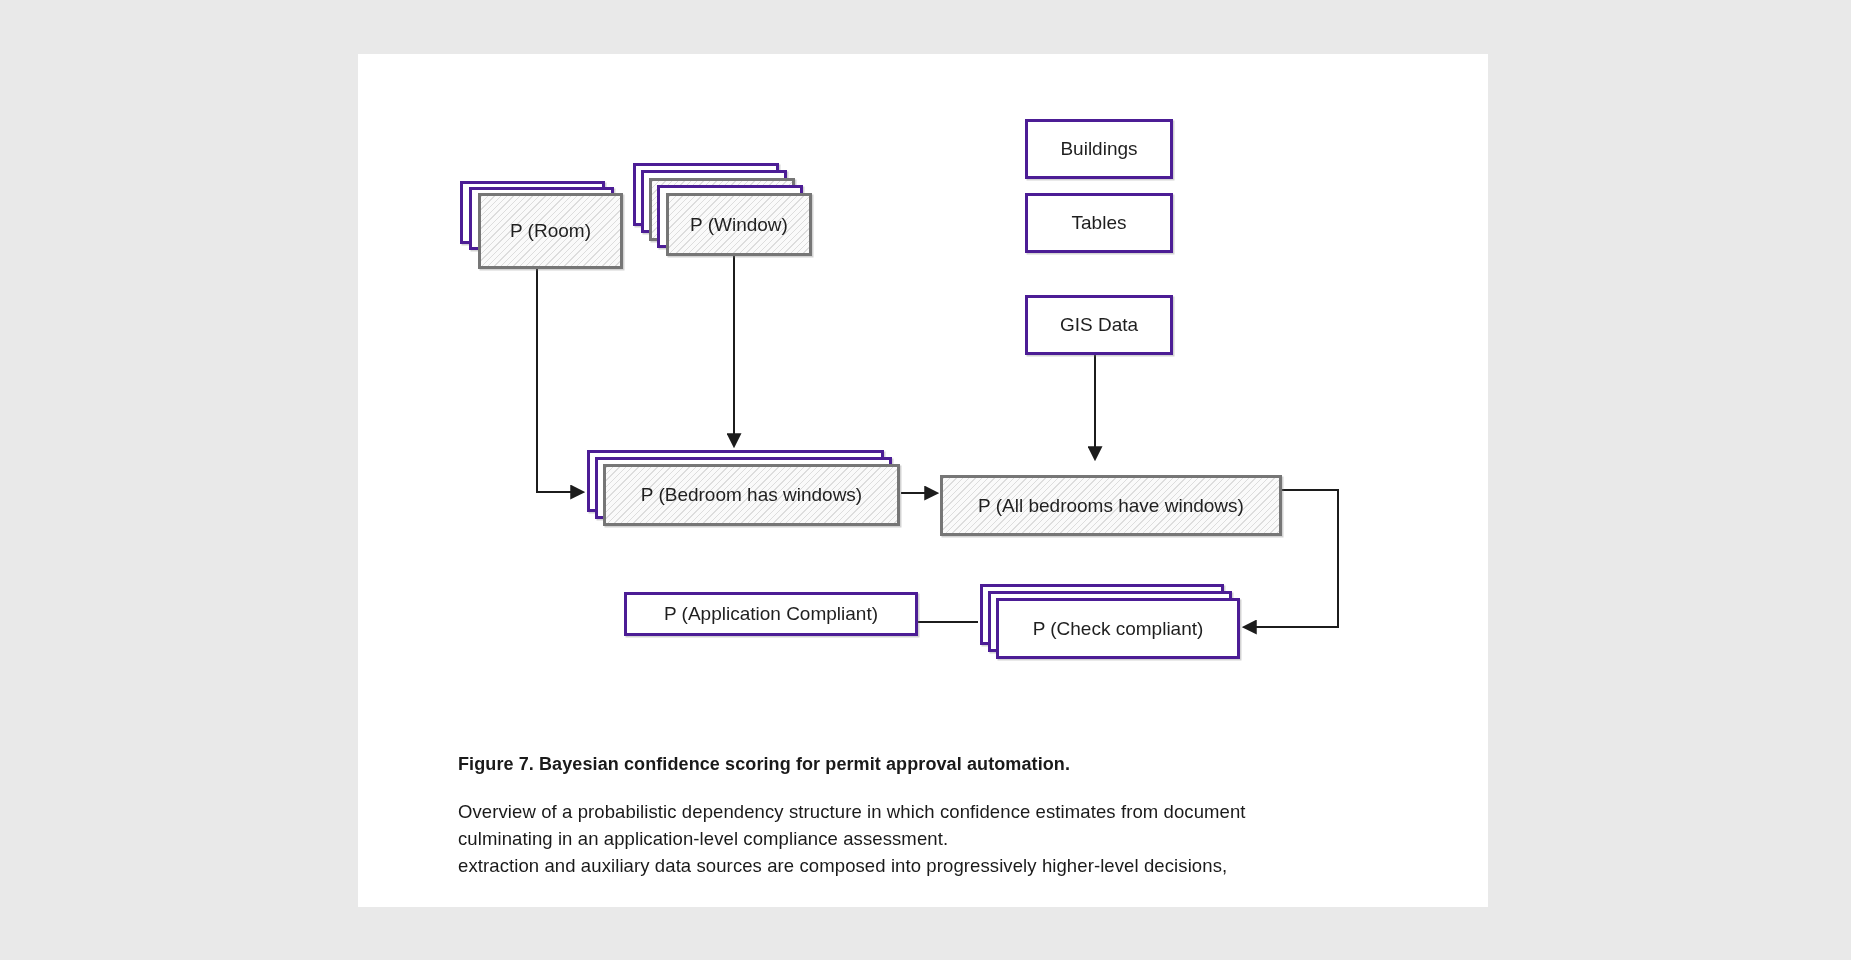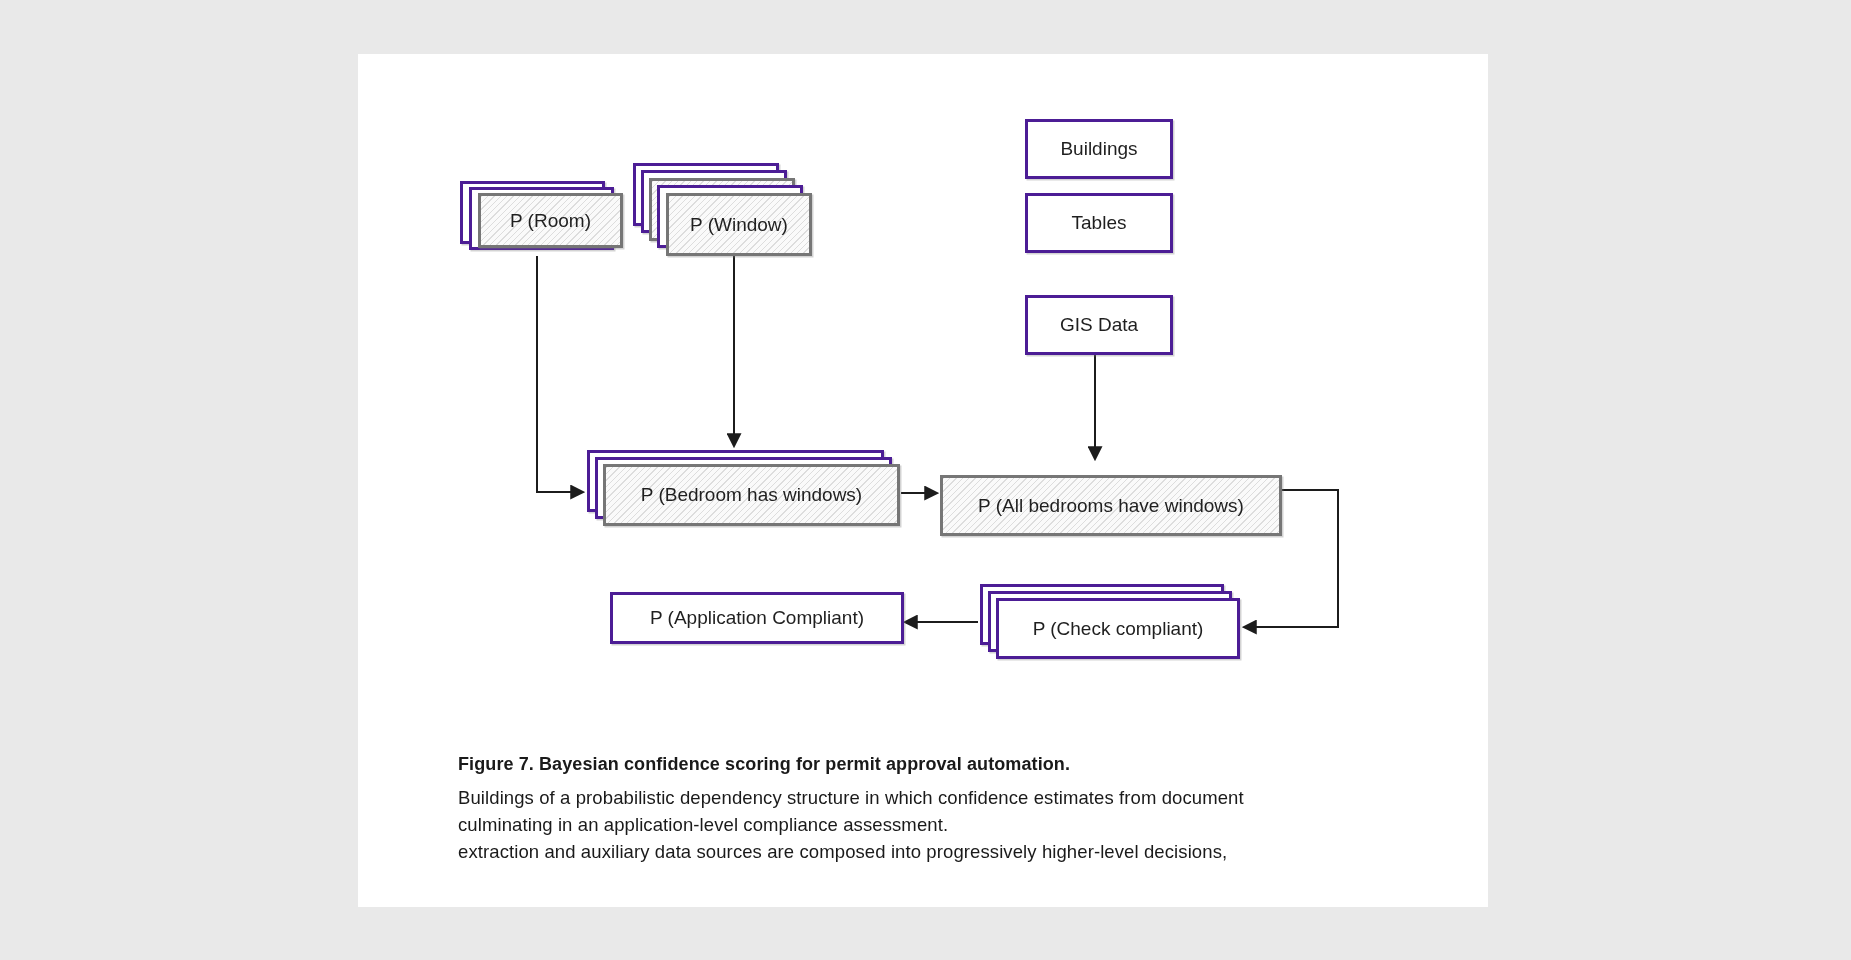--- a/index.html
+++ b/index.html
@@ -45,21 +45,21 @@
   }
   .caption {
     position: absolute;
     left: 100px; top: 700px;
     width: 940px;
   }
   .caption-title {
     font-size: 18px;
     font-weight: bold;
     letter-spacing: 0.1px;
-    margin-bottom: 9px;
+    margin-bottom: 23px;
     white-space: nowrap;
   }
   .caption-line {
     font-size: 18.5px;
     line-height: 27px;
     letter-spacing: 0.1px;
     white-space: nowrap;
   }
   svg polyline { fill: none; stroke: #1c1c1c; stroke-width: 2; }
 </style>
@@ -77,21 +77,21 @@
     <polyline points="179,202 179,438 225,438" marker-end="url(#ah)"></polyline>
     <polyline points="376,202 376,392" marker-end="url(#ah)"></polyline>
     <polyline points="737,273 737,405" marker-end="url(#ah)"></polyline>
     <polyline points="543,439 579,439" marker-end="url(#ah)"></polyline>
     <polyline points="924,436 980,436 980,573 886,573" marker-end="url(#ah)"></polyline>
     <polyline points="620,568 547,568" marker-end="url(#ah)"></polyline>
   </svg>
 
   <div class="card" style="left:102px; top:127px; width:145px; height:63px;"></div>
   <div class="card" style="left:111px; top:133px; width:145px; height:63px;"></div>
-  <div class="card hatch" style="left:120px; top:139px; width:145px; height:55px;align-items:center;">
+  <div class="card hatch" style="left:120px; top:139px; width:145px; height:76px;align-items:center;">
     <span>P (Room)</span>
   </div>
 
   <div class="card" style="left:275px; top:109px; width:146px; height:63px;"></div>
   <div class="card" style="left:283px; top:116px; width:146px; height:63px;"></div>
   <div class="card hatch" style="left:291px; top:124px; width:146px; height:63px;"></div>
   <div class="card" style="left:299px; top:131px; width:146px; height:63px;"></div>
   <div class="card hatch" style="left:308px; top:139px; width:146px; height:63px;">
     <span>P (Window)</span>
   </div>
@@ -115,24 +115,24 @@
   <div class="box hatch" style="left:582px; top:421px; width:342px; height:61px;">
     <span>P (All bedrooms have windows)</span>
   </div>
 
   <div class="card" style="left:622px; top:530px; width:244px; height:61px;"></div>
   <div class="card" style="left:630px; top:537px; width:244px; height:61px;"></div>
   <div class="card" style="left:638px; top:544px; width:244px; height:61px;text-align:right;">
     <span>P (Check compliant)</span>
   </div>
 
-  <div class="box" style="left:252px; top:538px; width:294px; height:52px;">
+  <div class="box" style="left:266px; top:538px; width:294px; height:44px;">
     <span>P (Application Compliant)</span>
   </div>
 
   <div class="caption">
     <div class="caption-title">Figure 7. Bayesian confidence scoring for permit approval automation.</div>
-    <div class="caption-line">Buildings of a probabilistic dependency structure in which confidence estimates from document</div>
+    <div class="caption-line">Overview of a probabilistic dependency structure in which confidence estimates from document</div>
     <div class="caption-line">culminating in an application-level compliance assessment.</div>
     <div class="caption-line">extraction and auxiliary data sources are composed into progressively higher-level decisions,</div>
   </div>
 
 </div>
 
 </body></html>

